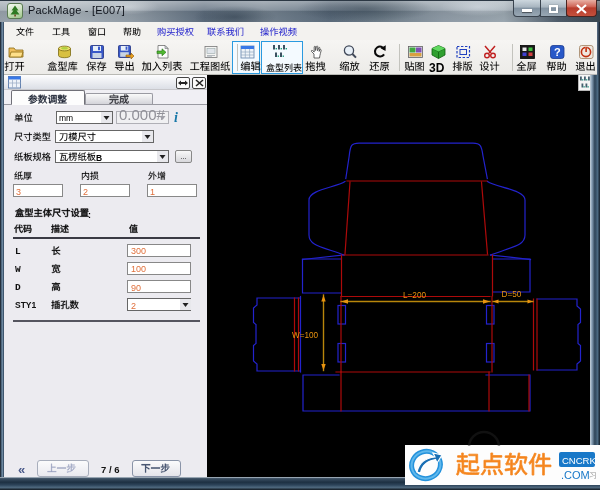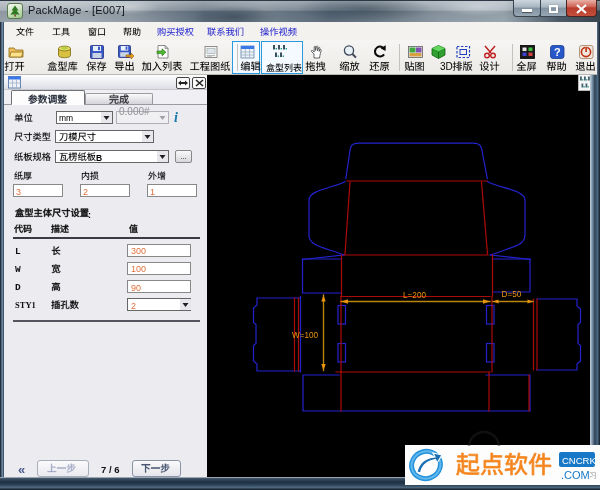--- a/index.html
+++ b/index.html
@@ -202,21 +202,21 @@
     </svg>
 <svg style="position:absolute;left:546px;top:61px" width="21" height="11" viewBox="0 0 20.80 11.23">
       <path d="M2.8 0.4V1.2H0.7V1.9H2.8V2.6H0.9V3.2H2.8V3.5C2.8 3.7 2.8 3.8 2.8 4.1H0.5V4.7H2.5C2.1 5.2 1.6 5.6 0.7 5.9C0.9 6.1 1.1 6.3 1.3 6.5C2.4 6.0 3.0 5.3 3.3 4.7H5.6V4.1H3.6C3.6 3.8 3.6 3.7 3.6 3.5V3.2H5.3V2.6H3.6V1.9H5.6V1.2H3.6V0.4ZM6.1 0.9V6.0H6.8V1.5H8.6C8.3 2.0 8.0 2.5 7.6 3.0C8.5 3.5 8.9 3.9 8.9 4.3C8.9 4.5 8.8 4.7 8.6 4.8C8.5 4.8 8.4 4.8 8.2 4.8C7.9 4.9 7.5 4.8 7.1 4.8C7.2 5.0 7.3 5.3 7.3 5.5C7.7 5.5 8.2 5.5 8.5 5.5C8.7 5.4 9.0 5.4 9.2 5.3C9.5 5.1 9.7 4.8 9.7 4.4C9.7 3.9 9.4 3.4 8.5 2.8C8.9 2.3 9.4 1.7 9.8 1.1L9.2 0.8L9.1 0.9ZM1.6 6.4V9.4H2.4V7.1H4.8V10.0H5.6V7.1H8.2V8.5C8.2 8.7 8.2 8.7 8.0 8.7C7.8 8.7 7.2 8.7 6.5 8.7C6.6 8.9 6.8 9.2 6.8 9.4C7.7 9.4 8.2 9.4 8.6 9.3C8.9 9.2 9.0 9.0 9.0 8.6V6.4H5.6V5.6H4.8V6.4Z M17.0 0.4C17.0 1.2 17.0 2.0 17.0 2.8H15.2V3.5H16.9C16.8 6.0 16.3 8.2 14.3 9.4C14.4 9.6 14.7 9.8 14.8 10.0C17.0 8.6 17.5 6.3 17.7 3.5H19.3C19.2 7.3 19.1 8.7 18.8 9.0C18.7 9.2 18.6 9.2 18.4 9.2C18.2 9.2 17.7 9.2 17.1 9.1C17.2 9.3 17.3 9.7 17.3 9.9C17.9 9.9 18.4 9.9 18.8 9.9C19.1 9.9 19.3 9.8 19.5 9.5C19.9 9.0 20.0 7.6 20.1 3.2C20.1 3.1 20.1 2.8 20.1 2.8H17.7C17.7 2.0 17.7 1.2 17.7 0.4ZM10.8 8.2 10.9 9.0C12.1 8.7 13.9 8.3 15.5 7.9L15.5 7.2L14.9 7.3V0.9H11.5V8.0ZM12.2 7.9V6.1H14.2V7.5ZM12.2 3.9H14.2V5.4H12.2ZM12.2 3.2V1.6H14.2V3.2Z" fill="#000" stroke="#000" stroke-width="0.05"></path>
     </svg>
 <svg style="position:absolute;left:575px;top:61px" width="21" height="11" viewBox="0 0 20.80 11.23">
       <path d="M0.8 1.2C1.4 1.8 2.1 2.5 2.4 3.0L3.0 2.5C2.7 2.0 2.0 1.3 1.4 0.8ZM8.1 3.1V4.1H4.9V3.1ZM8.1 2.5H4.9V1.5H8.1ZM4.0 8.3C4.2 8.2 4.5 8.0 6.7 7.4C6.7 7.3 6.7 7.0 6.7 6.8L4.9 7.2V4.8H8.9V0.9H4.1V6.9C4.1 7.3 3.8 7.6 3.6 7.6C3.8 7.8 3.9 8.1 4.0 8.3ZM5.8 5.5C6.9 6.3 8.3 7.5 8.9 8.3L9.5 7.8C9.1 7.4 8.6 6.9 8.0 6.4C8.5 6.1 9.2 5.6 9.7 5.2L9.1 4.8C8.7 5.1 8.0 5.6 7.5 6.0C7.1 5.7 6.7 5.4 6.4 5.1ZM2.7 4.1H0.5V4.8H2.0V8.1C1.5 8.2 1.0 8.7 0.4 9.2L0.9 9.8C1.5 9.2 2.0 8.6 2.4 8.6C2.6 8.6 3.0 8.9 3.4 9.2C4.1 9.6 5.0 9.7 6.2 9.7C7.2 9.7 9.1 9.6 9.8 9.6C9.8 9.4 9.9 9.0 10.0 8.8C9.0 8.9 7.5 9.0 6.3 9.0C5.1 9.0 4.2 8.9 3.6 8.6C3.2 8.3 2.9 8.1 2.7 8.0Z M11.5 5.6V9.4H18.9V10.0H19.7V5.6H18.9V8.6H16.0V5.0H19.3V1.4H18.4V4.2H16.0V0.4H15.2V4.2H12.8V1.4H12.0V5.0H15.2V8.6H12.3V5.6Z" fill="#000" stroke="#000" stroke-width="0.05"></path>
     </svg>
 <svg style="position:absolute;left:266px;top:62.5px" width="36" height="10" viewBox="0 0 36.00 9.72">
       <path d="M2.5 3.8H6.5V4.7H2.5ZM1.9 3.3V5.1H7.1V3.3ZM4.5 0.3C3.7 1.4 2.1 2.3 0.3 2.9C0.4 3.0 0.6 3.3 0.7 3.4C1.4 3.2 2.1 2.8 2.7 2.5V2.8H6.3V2.4C7.0 2.8 7.6 3.1 8.3 3.3C8.4 3.2 8.6 2.9 8.8 2.8C7.3 2.3 5.7 1.5 4.9 0.8L5.1 0.6ZM3.1 2.3C3.6 1.9 4.1 1.6 4.5 1.2C4.9 1.5 5.4 1.9 6.0 2.3ZM1.4 5.7V7.8H0.5V8.4H8.5V7.8H7.6V5.7ZM2.0 7.8V6.3H3.2V7.8ZM3.9 7.8V6.3H5.1V7.8ZM5.7 7.8V6.3H7.0V7.8Z M14.7 0.9V3.9H15.3V0.9ZM16.4 0.4V4.4C16.4 4.6 16.4 4.6 16.2 4.6C16.1 4.6 15.6 4.6 15.1 4.6C15.2 4.8 15.3 5.0 15.3 5.2C16.0 5.2 16.4 5.2 16.7 5.1C17.0 5.0 17.0 4.8 17.0 4.4V0.4ZM12.5 1.3V2.6H11.4V2.5V1.3ZM9.6 2.6V3.2H10.7C10.6 3.8 10.3 4.4 9.5 4.9C9.7 5.0 9.9 5.2 10.0 5.3C10.9 4.8 11.2 4.0 11.3 3.2H12.5V5.1H13.1V3.2H14.2V2.6H13.1V1.3H14.0V0.7H9.9V1.3H10.8V2.5V2.6ZM13.2 4.9V5.9H10.4V6.6H13.2V7.7H9.4V8.3H17.6V7.7H13.9V6.6H16.6V5.9H13.9V4.9Z M23.8 1.4V6.4H24.4V1.4ZM25.6 0.4V7.8C25.6 7.9 25.6 8.0 25.4 8.0C25.3 8.0 24.8 8.0 24.3 7.9C24.4 8.1 24.5 8.4 24.6 8.6C25.2 8.6 25.7 8.6 25.9 8.5C26.2 8.4 26.3 8.2 26.3 7.8V0.4ZM19.6 5.2C20.1 5.5 20.6 6.0 21.0 6.3C20.4 7.2 19.6 7.8 18.7 8.1C18.9 8.3 19.0 8.5 19.1 8.7C21.0 7.8 22.4 6.1 22.9 3.0L22.5 2.8L22.3 2.9H20.3C20.5 2.4 20.6 2.0 20.7 1.5H23.1V0.8H18.5V1.5H20.0C19.7 2.9 19.2 4.1 18.5 5.0C18.6 5.1 18.9 5.3 19.0 5.4C19.4 4.9 19.8 4.2 20.1 3.5H22.1C22.0 4.3 21.7 5.1 21.4 5.7C21.0 5.4 20.5 5.0 20.0 4.7Z M29.3 8.6C29.5 8.5 29.8 8.4 32.3 7.6C32.3 7.4 32.2 7.2 32.2 7.0L30.0 7.6V5.7C30.6 5.3 31.0 4.9 31.4 4.5C32.1 6.3 33.4 7.7 35.3 8.3C35.4 8.2 35.5 7.9 35.7 7.7C34.8 7.5 34.0 7.0 33.4 6.5C34.0 6.1 34.6 5.6 35.2 5.2L34.6 4.8C34.2 5.2 33.6 5.7 33.0 6.1C32.7 5.6 32.3 5.0 32.1 4.5H35.4V3.9H31.8V3.1H34.7V2.5H31.8V1.7H35.1V1.2H31.8V0.4H31.1V1.2H27.9V1.7H31.1V2.5H28.4V3.1H31.1V3.9H27.6V4.5H30.6C29.7 5.2 28.4 5.9 27.3 6.3C27.5 6.4 27.7 6.7 27.8 6.8C28.3 6.6 28.8 6.4 29.3 6.1V7.4C29.3 7.8 29.1 7.9 29.0 8.0C29.1 8.2 29.2 8.5 29.3 8.6Z" fill="#000" stroke="#000" stroke-width="0.05"></path>
     </svg>
-<div class="abs" style="left:440px;top:61px;font-size:10px;font-weight:normal;color:#000">3D</div>
+<div class="abs" style="left:429px;top:61px;font-size:12px;font-weight:bold;color:#000">3D</div>
 <div class="abs" style="left:4px;top:75px;width:203px;height:402px;background:#ecebf0"></div>
 <div class="abs" style="left:4px;top:75px;width:203px;height:15px;background:linear-gradient(180deg,#fdfdfe,#dcdfe6);border-bottom:1px solid #c8c8cc"></div>
 <svg class="abs" style="left:8px;top:76px" width="13" height="13">
       <rect x="0.5" y="0.5" width="12" height="11.5" fill="#eef2f8" stroke="#5878a8" stroke-width="0.9"></rect>
       <rect x="0.5" y="0.5" width="12" height="3" fill="#3878e8"></rect>
       <path d="M0.5 7 L12.5 7 M4.5 3.5 L4.5 12 M8.5 3.5 L8.5 12" stroke="#a0b0c8" stroke-width="0.8"></path>
     </svg>
 <div class="abs" style="left:176px;top:77px;width:14px;height:12px;background:#fafafa;border:1px solid #444;border-radius:2px"></div>
 <svg class="abs" style="left:177px;top:79px" width="12" height="8">
       <path d="M1 4 L4 1.5 L4 3 L8 3 L8 1.5 L11 4 L8 6.5 L8 5 L4 5 L4 6.5 Z" fill="#222"></path>
@@ -239,21 +239,21 @@
 <svg style="position:absolute;left:14px;top:113px" width="19" height="10" viewBox="0 0 19.00 10.26">
       <path d="M2.1 4.2H4.4V5.2H2.1ZM5.1 4.2H7.5V5.2H5.1ZM2.1 2.6H4.4V3.6H2.1ZM5.1 2.6H7.5V3.6H5.1ZM6.7 0.4C6.5 0.9 6.1 1.6 5.8 2.0H3.5L3.9 1.8C3.7 1.4 3.2 0.8 2.8 0.4L2.2 0.7C2.6 1.1 3.0 1.6 3.2 2.0H1.4V5.8H4.4V6.7H0.5V7.4H4.4V9.1H5.1V7.4H9.0V6.7H5.1V5.8H8.2V2.0H6.6C6.9 1.6 7.2 1.1 7.5 0.7Z M13.0 2.1V2.8H18.2V2.1ZM13.6 3.5C13.9 4.8 14.2 6.6 14.3 7.6L15.0 7.4C14.9 6.4 14.6 4.7 14.3 3.4ZM14.9 0.5C15.1 1.0 15.3 1.6 15.4 2.0L16.1 1.8C16.0 1.4 15.8 0.8 15.6 0.3ZM12.6 8.0V8.7H18.6V8.0H16.6C17.0 6.8 17.3 4.9 17.6 3.4L16.9 3.3C16.7 4.7 16.3 6.8 15.9 8.0ZM12.2 0.4C11.7 1.9 10.8 3.3 9.9 4.2C10.0 4.4 10.2 4.7 10.3 4.9C10.6 4.6 10.9 4.2 11.2 3.8V9.1H11.9V2.7C12.3 2.0 12.6 1.3 12.9 0.6Z" fill="#000" stroke="#000" stroke-width="0.1"></path>
     </svg>
 <div class="abs" style="left:56px;top:111px;width:57px;height:13px;background:#fff;border:1px solid #666"></div>
 <div class="abs" style="left:59px;top:113px;font-size:8.5px;color:#000">mm</div>
 <svg class="abs" style="left:101px;top:112px" width="11" height="11">
       <rect x="0" y="0" width="11" height="11" fill="#e8e8ec"></rect>
       <path d="M2.5 4 L8.5 4 L5.5 8 Z" fill="#202020"></path>
     </svg>
 <div class="abs" style="left:116px;top:111px;width:53px;height:13px;background:#f0f0f2;border:1px solid #b0b0b6"></div>
-<div class="abs" style="left:119px;top:106px;font-size:10px;color:#909098">0.000#</div>
+<div class="abs" style="left:119px;top:106px;font-size:15px;color:#909098">0.000#</div>
 <svg class="abs" style="left:157px;top:112px" width="11" height="11">
       <path d="M2.5 4 L8.5 4 L5.5 8 Z" fill="#a0a0a8"></path>
     </svg>
 <div class="abs" style="left:174px;top:110px;width:10px;height:14px;font-family:'Liberation Serif',serif;font-style:italic;font-weight:bold;font-size:14px;color:#1878a8">i</div>
 <svg style="position:absolute;left:14px;top:132px" width="37" height="10" viewBox="0 0 36.80 9.94">
       <path d="M1.6 0.8V3.4C1.6 4.9 1.5 6.9 0.3 8.4C0.5 8.5 0.8 8.7 0.9 8.9C1.9 7.6 2.3 5.9 2.3 4.4H4.7C5.3 6.6 6.4 8.1 8.3 8.8C8.4 8.6 8.6 8.3 8.8 8.2C7.0 7.6 6.0 6.3 5.4 4.4H7.9V0.8ZM2.4 1.5H7.2V3.8H2.4V3.4Z M10.7 4.3C11.4 5.0 12.1 6.0 12.4 6.6L13.0 6.2C12.7 5.6 12.0 4.6 11.3 3.9ZM15.0 0.4V2.3H9.7V3.0H15.0V7.8C15.0 8.0 15.0 8.1 14.7 8.1C14.5 8.1 13.7 8.1 12.8 8.1C13.0 8.3 13.1 8.6 13.1 8.9C14.1 8.9 14.8 8.8 15.2 8.7C15.6 8.6 15.8 8.4 15.8 7.8V3.0H17.9V2.3H15.8V0.4Z M25.3 0.5C25.0 0.9 24.6 1.5 24.3 1.8L24.9 2.1C25.2 1.7 25.6 1.2 26.0 0.8ZM20.1 0.8C20.5 1.2 20.9 1.8 21.0 2.1L21.7 1.8C21.5 1.5 21.0 0.9 20.6 0.6ZM22.6 0.4V2.2H19.1V2.8H22.1C21.3 3.6 20.1 4.2 18.9 4.5C19.0 4.6 19.2 4.9 19.3 5.1C20.6 4.7 21.8 4.0 22.6 3.1V4.6H23.3V3.2C24.5 3.8 25.9 4.6 26.6 5.0L26.9 4.5C26.2 4.0 24.9 3.3 23.8 2.8H27.0V2.2H23.3V0.4ZM22.7 4.8C22.6 5.2 22.6 5.5 22.5 5.8H19.0V6.4H22.2C21.8 7.3 20.8 7.9 18.8 8.2C19.0 8.4 19.1 8.6 19.2 8.8C21.5 8.4 22.5 7.7 23.0 6.5C23.7 7.8 25.0 8.5 26.8 8.8C26.9 8.6 27.1 8.3 27.3 8.2C25.6 8.0 24.4 7.4 23.7 6.4H27.0V5.8H23.2C23.3 5.5 23.3 5.2 23.4 4.8Z M33.4 0.9V4.0H34.1V0.9ZM35.2 0.4V4.5C35.2 4.7 35.1 4.7 35.0 4.7C34.8 4.7 34.4 4.7 33.9 4.7C34.0 4.9 34.0 5.1 34.1 5.3C34.7 5.3 35.2 5.3 35.5 5.2C35.7 5.1 35.8 4.9 35.8 4.5V0.4ZM31.2 1.4V2.6H30.0V2.6V1.4ZM28.2 2.6V3.2H29.3C29.2 3.9 28.9 4.5 28.1 5.0C28.3 5.1 28.5 5.3 28.6 5.4C29.5 4.9 29.9 4.0 30.0 3.2H31.2V5.2H31.8V3.2H32.9V2.6H31.8V1.4H32.7V0.7H28.5V1.4H29.4V2.6V2.6ZM31.9 5.0V6.1H29.0V6.7H31.9V7.9H28.0V8.5H36.4V7.9H32.6V6.7H35.4V6.1H32.6V5.0Z" fill="#000" stroke="#000" stroke-width="0.1"></path>
     </svg>
 <div class="abs" style="left:55px;top:130px;width:99px;height:13px;background:#fff;border:1px solid #666"></div>
 <svg style="position:absolute;left:59px;top:132px" width="37" height="10" viewBox="0 0 36.80 9.94">
       <path d="M0.8 1.4V2.1H3.6C3.5 4.3 3.2 7.0 0.4 8.3C0.6 8.4 0.8 8.7 0.9 8.9C3.9 7.4 4.2 4.5 4.4 2.1H7.6C7.5 6.0 7.3 7.5 7.0 7.9C6.9 8.0 6.8 8.0 6.6 8.0C6.3 8.0 5.7 8.0 5.0 8.0C5.2 8.2 5.3 8.5 5.3 8.7C5.9 8.8 6.5 8.8 6.8 8.7C7.2 8.7 7.4 8.6 7.7 8.3C8.1 7.8 8.2 6.3 8.3 1.8C8.3 1.6 8.3 1.4 8.3 1.4Z M13.5 4.3H16.7V4.9H13.5ZM13.5 3.1H16.7V3.8H13.5ZM15.9 0.4V1.1H14.5V0.4H13.9V1.1H12.5V1.7H13.9V2.4H14.5V1.7H15.9V2.4H16.6V1.7H17.9V1.1H16.6V0.4ZM12.9 2.6V5.4H14.8C14.7 5.7 14.7 6.0 14.6 6.2H12.3V6.8H14.4C14.1 7.5 13.4 8.0 12.1 8.3C12.2 8.4 12.4 8.7 12.4 8.8C14.0 8.4 14.8 7.8 15.2 6.8C15.6 7.8 16.5 8.5 17.7 8.8C17.8 8.7 17.9 8.4 18.1 8.3C17.0 8.0 16.3 7.5 15.8 6.8H17.9V6.2H15.3C15.4 6.0 15.4 5.7 15.4 5.4H17.4V2.6ZM10.8 0.4V2.1H9.7V2.8H10.8V2.8C10.6 4.0 10.0 5.5 9.5 6.3C9.6 6.4 9.8 6.8 9.9 7.0C10.2 6.4 10.5 5.6 10.8 4.7V8.8H11.5V4.1C11.7 4.6 12.0 5.2 12.1 5.5L12.6 5.0C12.4 4.7 11.7 3.5 11.5 3.2V2.8H12.4V2.1H11.5V0.4Z M20.0 0.8V3.4C20.0 4.9 19.9 6.9 18.7 8.4C18.9 8.5 19.2 8.7 19.3 8.9C20.3 7.6 20.7 5.9 20.7 4.4H23.1C23.7 6.6 24.8 8.1 26.7 8.8C26.8 8.6 27.0 8.3 27.2 8.2C25.4 7.6 24.4 6.3 23.8 4.4H26.3V0.8ZM20.8 1.5H25.6V3.8H20.8V3.4Z M29.1 4.3C29.8 5.0 30.5 6.0 30.8 6.6L31.4 6.2C31.1 5.6 30.4 4.6 29.7 3.9ZM33.4 0.4V2.3H28.1V3.0H33.4V7.8C33.4 8.0 33.4 8.1 33.1 8.1C32.9 8.1 32.1 8.1 31.2 8.1C31.4 8.3 31.5 8.6 31.5 8.9C32.5 8.9 33.2 8.8 33.6 8.7C34.0 8.6 34.2 8.4 34.2 7.8V3.0H36.3V2.3H34.2V0.4Z" fill="#000" stroke="#000" stroke-width="0.1"></path>
@@ -315,21 +315,21 @@
       <path d="M5.0 6.6V8.1C5.0 8.8 5.2 9.0 6.2 9.0C6.4 9.0 7.7 9.0 8.0 9.0C8.8 9.0 9.0 8.7 9.1 7.2C8.9 7.2 8.6 7.1 8.5 6.9C8.4 8.2 8.4 8.4 7.9 8.4C7.6 8.4 6.5 8.4 6.3 8.4C5.8 8.4 5.7 8.3 5.7 8.1V6.6ZM4.2 5.4V6.1C4.2 6.9 3.9 7.9 0.4 8.7C0.6 8.8 0.8 9.1 0.9 9.3C4.5 8.4 4.9 7.1 4.9 6.1V5.4ZM1.9 4.4V7.4H2.6V5.0H6.8V7.3H7.6V4.4ZM4.1 0.5C4.2 0.7 4.4 1.0 4.5 1.2H0.7V3.0H1.4V1.8H8.1V3.0H8.8V1.2H5.3C5.2 0.9 5.0 0.6 4.8 0.3ZM5.7 2.2V2.8H3.8V2.2H3.1V2.8H1.7V3.4H3.1V4.1H3.8V3.4H5.7V4.1H6.4V3.4H7.9V2.8H6.4V2.2Z" fill="#000" stroke="#000" stroke-width="0.3"></path>
     </svg>
 <div class="abs" style="left:127px;top:261.8px;width:64px;height:13px;background:#fff;border:1px solid #888"></div>
 <div class="abs" style="left:131px;top:264.3px;font-size:9px;color:#e0703c">100</div>
 <div class="abs" style="left:15px;top:282.1px;font-size:9.5px;font-weight:bold;color:#111;font-family:'Liberation Mono',monospace">D</div>
 <svg style="position:absolute;left:51px;top:282.1px" width="10" height="10" viewBox="0 0 9.50 10.26">
       <path d="M2.7 3.0H6.8V3.9H2.7ZM2.0 2.5V4.4H7.6V2.5ZM4.2 0.5 4.5 1.4H0.6V2.0H8.9V1.4H5.3C5.1 1.1 5.0 0.7 4.9 0.4ZM0.9 5.0V9.1H1.6V5.6H7.9V8.4C7.9 8.5 7.8 8.5 7.7 8.5C7.6 8.5 7.2 8.5 6.8 8.5C6.8 8.7 6.9 8.9 7.0 9.0C7.6 9.0 8.0 9.0 8.3 9.0C8.5 8.9 8.6 8.7 8.6 8.4V5.0ZM2.7 6.1V8.6H3.3V8.1H6.7V6.1ZM3.3 6.7H6.1V7.6H3.3Z" fill="#000" stroke="#000" stroke-width="0.3"></path>
     </svg>
 <div class="abs" style="left:127px;top:280.1px;width:64px;height:13px;background:#fff;border:1px solid #888"></div>
 <div class="abs" style="left:131px;top:282.6px;font-size:9px;color:#e0703c">90</div>
-<div class="abs" style="left:15px;top:300.4px;font-size:8.5px;font-weight:bold;color:#111;font-family:Liberation Serif, serif">STY1</div>
+<div class="abs" style="left:15px;top:300.4px;font-size:8.5px;font-weight:bold;color:#111;font-family:Liberation Sans, sans-serif">STY1</div>
 <svg style="position:absolute;left:51px;top:300.4px" width="28" height="10" viewBox="0 0 28.50 10.26">
       <path d="M7.0 6.1V6.7H8.0V8.0H6.6V3.3H9.0V2.6H6.6V1.4C7.3 1.3 8.0 1.2 8.5 1.0L8.2 0.4C7.2 0.8 5.3 1.0 3.8 1.1C3.9 1.2 4.0 1.5 4.0 1.6C4.6 1.6 5.3 1.6 5.9 1.5V2.6H3.5V3.3H5.9V8.0H4.4V6.7H5.5V6.1H4.4V4.9C4.8 4.8 5.2 4.7 5.5 4.5L5.2 3.9C4.8 4.1 4.2 4.3 3.8 4.5V9.1H4.4V8.6H8.0V9.1H8.7V4.2H6.9V4.9H8.0V6.1ZM1.5 0.4V2.3H0.5V3.0H1.5V5.1L0.4 5.4L0.5 6.1L1.5 5.8V8.3C1.5 8.4 1.5 8.4 1.4 8.4C1.3 8.4 1.0 8.4 0.7 8.4C0.8 8.6 0.9 8.9 0.9 9.1C1.4 9.1 1.7 9.1 1.9 8.9C2.1 8.8 2.2 8.6 2.2 8.3V5.6L3.2 5.3L3.2 4.6L2.2 4.9V3.0H3.1V2.3H2.2V0.4Z M15.2 0.6V7.8C15.2 8.8 15.5 9.0 16.3 9.0C16.5 9.0 17.5 9.0 17.6 9.0C18.5 9.0 18.6 8.5 18.7 6.9C18.5 6.9 18.2 6.7 18.1 6.6C18.0 8.0 18.0 8.4 17.6 8.4C17.4 8.4 16.6 8.4 16.4 8.4C16.0 8.4 15.9 8.3 15.9 7.8V0.6ZM11.9 3.0V4.8C11.1 5.1 10.4 5.2 9.8 5.4L10.0 6.1L11.9 5.6V8.2C11.9 8.4 11.9 8.4 11.8 8.4C11.6 8.4 11.1 8.4 10.6 8.4C10.7 8.6 10.8 8.9 10.8 9.1C11.5 9.1 12.0 9.1 12.3 9.0C12.5 8.9 12.6 8.7 12.6 8.2V5.4L14.6 4.8L14.5 4.2L12.6 4.7V3.3C13.3 2.7 14.1 2.0 14.6 1.3L14.1 0.9L14.0 0.9H10.0V1.6H13.4C13.0 2.1 12.5 2.6 11.9 3.0Z M23.2 0.6C23.0 0.9 22.7 1.5 22.5 1.8L23.0 2.1C23.2 1.7 23.5 1.3 23.8 0.8ZM19.8 0.8C20.1 1.2 20.3 1.7 20.4 2.1L21.0 1.8C20.9 1.5 20.6 1.0 20.4 0.6ZM22.9 5.9C22.7 6.4 22.4 6.8 22.0 7.2C21.7 7.0 21.3 6.8 20.9 6.6C21.1 6.4 21.2 6.2 21.3 5.9ZM20.0 6.9C20.5 7.1 21.0 7.3 21.5 7.6C20.9 8.0 20.2 8.3 19.4 8.5C19.5 8.6 19.7 8.9 19.7 9.0C20.6 8.8 21.4 8.4 22.1 7.9C22.4 8.1 22.7 8.3 22.9 8.4L23.4 8.0C23.2 7.8 22.9 7.6 22.6 7.5C23.1 6.9 23.5 6.3 23.7 5.4L23.3 5.3L23.2 5.3H21.6L21.9 4.8L21.2 4.7C21.1 4.9 21.1 5.1 21.0 5.3H19.7V5.9H20.7C20.5 6.3 20.2 6.6 20.0 6.9ZM21.4 0.4V2.1H19.5V2.7H21.2C20.8 3.4 20.0 3.9 19.4 4.2C19.5 4.4 19.7 4.6 19.8 4.8C20.3 4.5 21.0 3.9 21.4 3.4V4.5H22.1V3.2C22.6 3.6 23.1 4.0 23.4 4.2L23.8 3.7C23.6 3.6 22.7 3.0 22.2 2.7H24.0V2.1H22.1V0.4ZM25.0 0.5C24.7 2.1 24.3 3.7 23.6 4.7C23.7 4.8 24.0 5.0 24.1 5.2C24.4 4.8 24.6 4.4 24.8 3.9C25.0 4.9 25.2 5.7 25.6 6.5C25.1 7.4 24.3 8.1 23.3 8.6C23.4 8.7 23.6 9.0 23.7 9.1C24.7 8.6 25.4 8.0 25.9 7.1C26.4 7.9 27.0 8.6 27.7 9.0C27.9 8.9 28.1 8.6 28.2 8.5C27.4 8.0 26.8 7.4 26.3 6.5C26.8 5.5 27.2 4.3 27.4 2.9H28.0V2.2H25.3C25.4 1.7 25.5 1.1 25.6 0.6ZM26.7 2.9C26.5 4.0 26.3 4.9 26.0 5.7C25.6 4.9 25.3 3.9 25.2 2.9Z" fill="#000" stroke="#000" stroke-width="0.3"></path>
     </svg>
 <div class="abs" style="left:127px;top:298.4px;width:64px;height:13px;background:#fff;border:1px solid #666"></div>
 <div class="abs" style="left:131px;top:300.9px;font-size:9px;color:#e0703c">2</div>
 <svg class="abs" style="left:180px;top:299.4px" width="11" height="11">
       <rect x="0" y="0" width="11" height="11" fill="#e8e8ec"></rect>
       <path d="M2.5 4 L8.5 4 L5.5 8 Z" fill="#202020"></path>
     </svg>
 <div class="abs" style="left:13px;top:320px;width:187px;height:1.5px;background:#55555f"></div>

